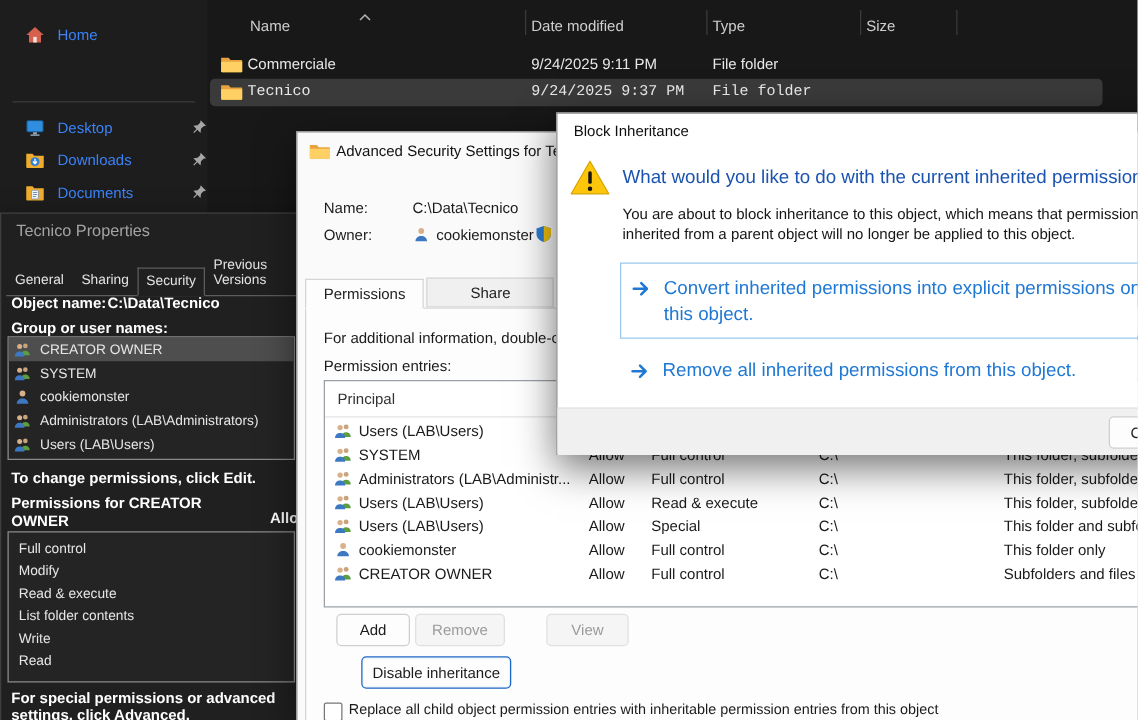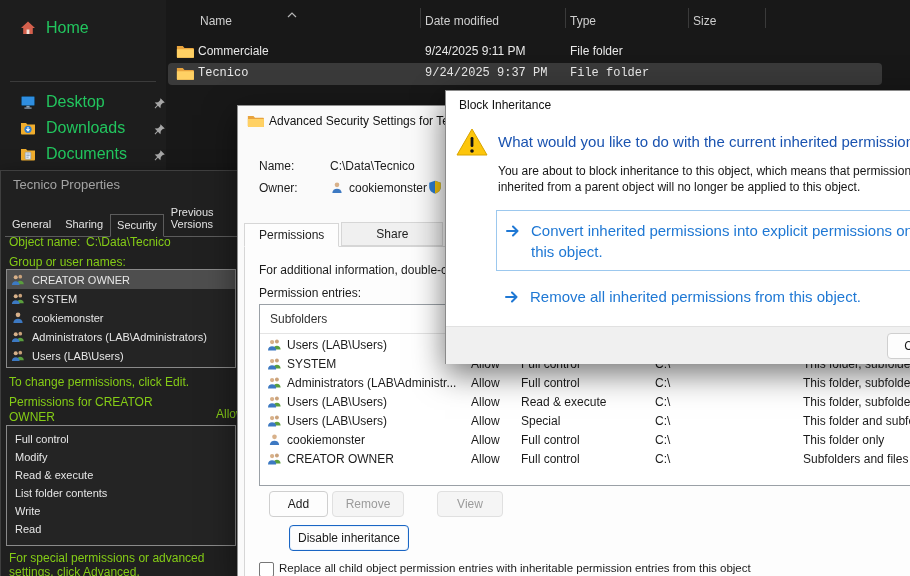--- a/index.html
+++ b/index.html
@@ -6,21 +6,21 @@
   body{
     width:910px;height:576px;position:relative;overflow:hidden;
     background:#181818;
     font-family:"Liberation Sans",sans-serif;
     -webkit-font-smoothing:antialiased;
   }
 
   
   .sidebar{position:absolute;left:0;top:0;width:166px;height:576px;background:#1d1d1d;}
   .side-item{position:absolute;left:4px;width:158px;height:24px;display:flex;align-items:center;
-    gap:10px;padding-left:16px;border-radius:4px;color:#22c55e;font-size:16px;}
+    gap:10px;padding-left:16px;border-radius:4px;color:#3b82f6;font-size:12px;}
   .side-item .mini-icon{width:16px;height:16px;flex:0 0 16px;}
   .pin{position:absolute;right:12px;top:5px;width:12px;height:12px;opacity:.85;}
   .side-divider{position:absolute;left:10px;top:81px;width:146px;height:1px;background:#3b3b3b;}
 
   .file-area{position:absolute;left:168px;top:0;width:742px;height:576px;color:#e8e8e8;}
   .col-header{position:absolute;top:14px;font-size:12px;color:#cfcfcf;}
   .col-div{position:absolute;top:8px;width:1px;height:20px;background:#3a3a3a;}
   .sortmark{position:absolute;left:119px;top:4px;width:10px;height:6px;}
   .file-row{position:absolute;left:0;width:714px;height:22px;font-size:12px;}
   .file-row.selected{background:#3a3a3a;border-radius:4px;font-family:Liberation Mono, monospace;}
@@ -32,21 +32,21 @@
   .mini-icon svg{display:block;width:100%;height:100%;}
 
   
   .props{position:absolute;left:0;top:170px;width:266px;height:410px;background:#202020;
     border:1px solid #3f3f3f;box-shadow:0 6px 18px rgba(0,0,0,.5);z-index:10;color:#e6e6e6;}
   .props-title{position:absolute;left:12px;top:6px;font-size:13px;color:#a3a3a3;}
   .ptabs{position:absolute;left:4px;top:30px;width:258px;display:flex;align-items:flex-end;
     border-bottom:1px solid #5c5c5c;font-size:11px;}
   .ptab{padding:4px 6px 5px 6px;border:1px solid transparent;color:#e3e3e3;}
   .ptab.active{background:#202020;border-color:#5c5c5c;border-bottom-color:#202020;margin-bottom:-1px;}
-  .plabel{position:absolute;font-size:12px;color:#84cc16;}
+  .plabel{position:absolute;font-size:12px;color:#ffffff;font-weight:bold;}
   .plist{position:absolute;left:5px;width:228px;background:#242424;border:1px solid #8a8a8a;}
   .plist-item{position:relative;height:19px;display:flex;align-items:center;gap:7px;
     padding-left:4px;font-size:11px;}
   .plist-item.selected{background:#4e4e4e;}
   .plist-item .mini-icon{width:14px;height:13px;flex:0 0 14px;}
   .perm-item{height:18px;display:flex;align-items:center;padding-left:8px;font-size:11px;}
 
   
   .adv{position:absolute;left:237px;top:105px;width:710px;height:475px;background:#fafafa;
     border:1px solid #8f8f8f;box-shadow:0 10px 30px rgba(0,0,0,.5);z-index:20;color:#1b1b1b;}
@@ -322,21 +322,21 @@
     <span class="atab active">Permissions</span>
     <span class="atab wide">Share</span>
   </div>
   <div class="apanel"></div>
 
   <span class="alabel" style="left:21px;top:157px">For additional information, double-click a permission entry. To modify a permission entry, select the entry and click Edit (if available).</span>
   <span class="alabel" style="left:21px;top:180px">Permission entries:</span>
 
   <div class="petable">
     <div class="pe-header">
-      <span class="pe-header-label">Subfolders</span>
+      <span class="pe-header-label">Principal</span>
     </div>
 
     <div class="pe-row" style="top:30px">
       <span class="mini-icon">
           <svg viewBox="0 0 16 14">
             <circle cx="10.6" cy="3.8" r="2.1" fill="#caa27b"></circle>
             <path d="M6.6 12.4 c0-2.7 1.8-4.1 4-4.1 s4 1.4 4 4.1 z" fill="#5a9e3d"></path>
             <circle cx="5.4" cy="4.4" r="2.3" fill="#d8b18a"></circle>
             <path d="M1 13.4 c0-2.9 2-4.4 4.4-4.4 s4.4 1.5 4.4 4.4 z" fill="#3d79c2"></path>
           </svg>

